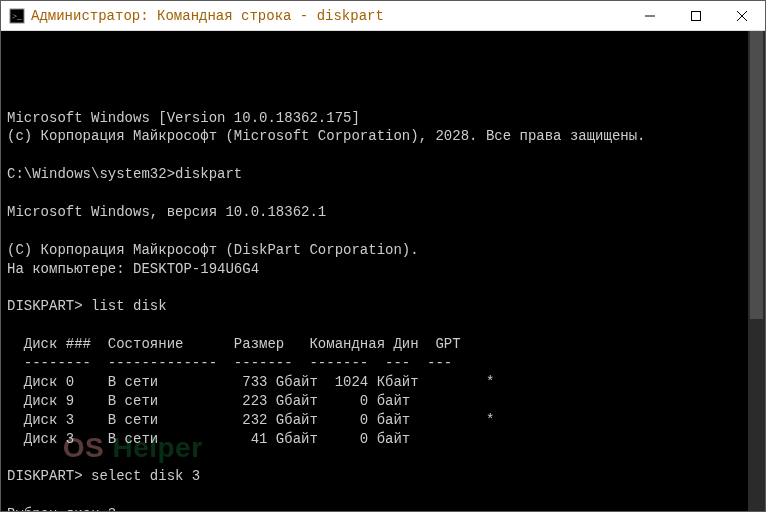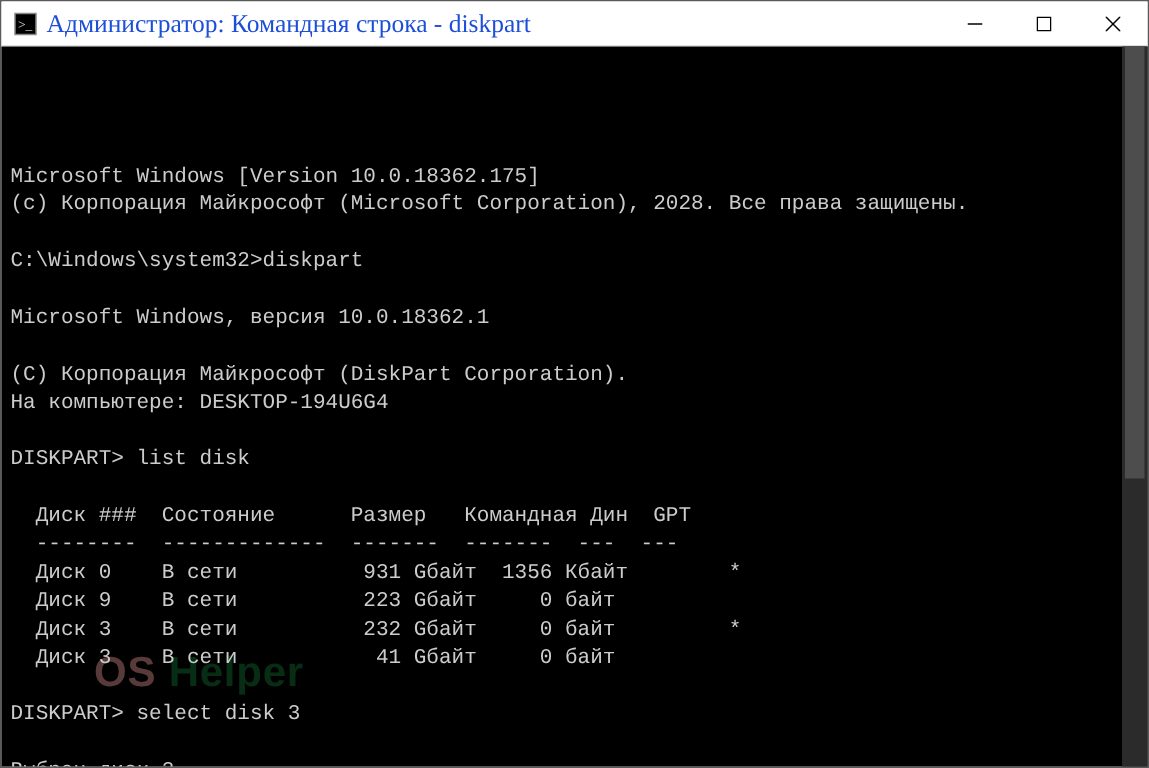--- a/index.html
+++ b/index.html
@@ -28,23 +28,23 @@
     .titlebar-icon {
       width: 16px;
       height: 16px;
       margin: 0 6px 0 8px;
       display: flex;
       align-items: center;
       justify-content: center;
     }
     .titlebar-title {
       flex: 1;
-      font-family: Liberation Serif, serif;
-      font-size: 17px;
-      color: #1d4ed8;
+      font-family: Liberation Mono, monospace;
+      font-size: 14px;
+      color: #a16207;
     }
     .win-controls {
       display: flex;
       height: 100%;
     }
     .win-btn {
       width: 46px;
       height: 100%;
       display: flex;
       align-items: center;
@@ -144,21 +144,21 @@
 <span></span>
 <span>Microsoft Windows, версия 10.0.18362.1</span>
 <span></span>
 <span>(C) Корпорация Майкрософт (DiskPart Corporation).</span>
 <span>На компьютере: DESKTOP-194U6G4</span>
 <span></span>
 <span>DISKPART&gt; list disk</span>
 <span></span>
 <span>  Диск ###  Состояние      Размер   Командная Дин  GPT</span>
 <span>  --------  -------------  -------  -------  ---  ---</span>
-<span>  Диск 0    В сети          931 Gбайт  1356 Кбайт        *</span>
+<span>  Диск 0    В сети          733 Gбайт  1024 Кбайт        *</span>
 <span>  Диск 9    В сети          223 Gбайт     0 байт</span>
 <span>  Диск 3    В сети          232 Gбайт     0 байт         *</span>
 <span>  Диск 3    В сети           41 Gбайт     0 байт</span>
 <span></span>
 <span>DISKPART&gt; select disk 3</span>
 <span></span>
 <span>Выбран диск 3.</span>
 <span></span>
 
 <span></span>

